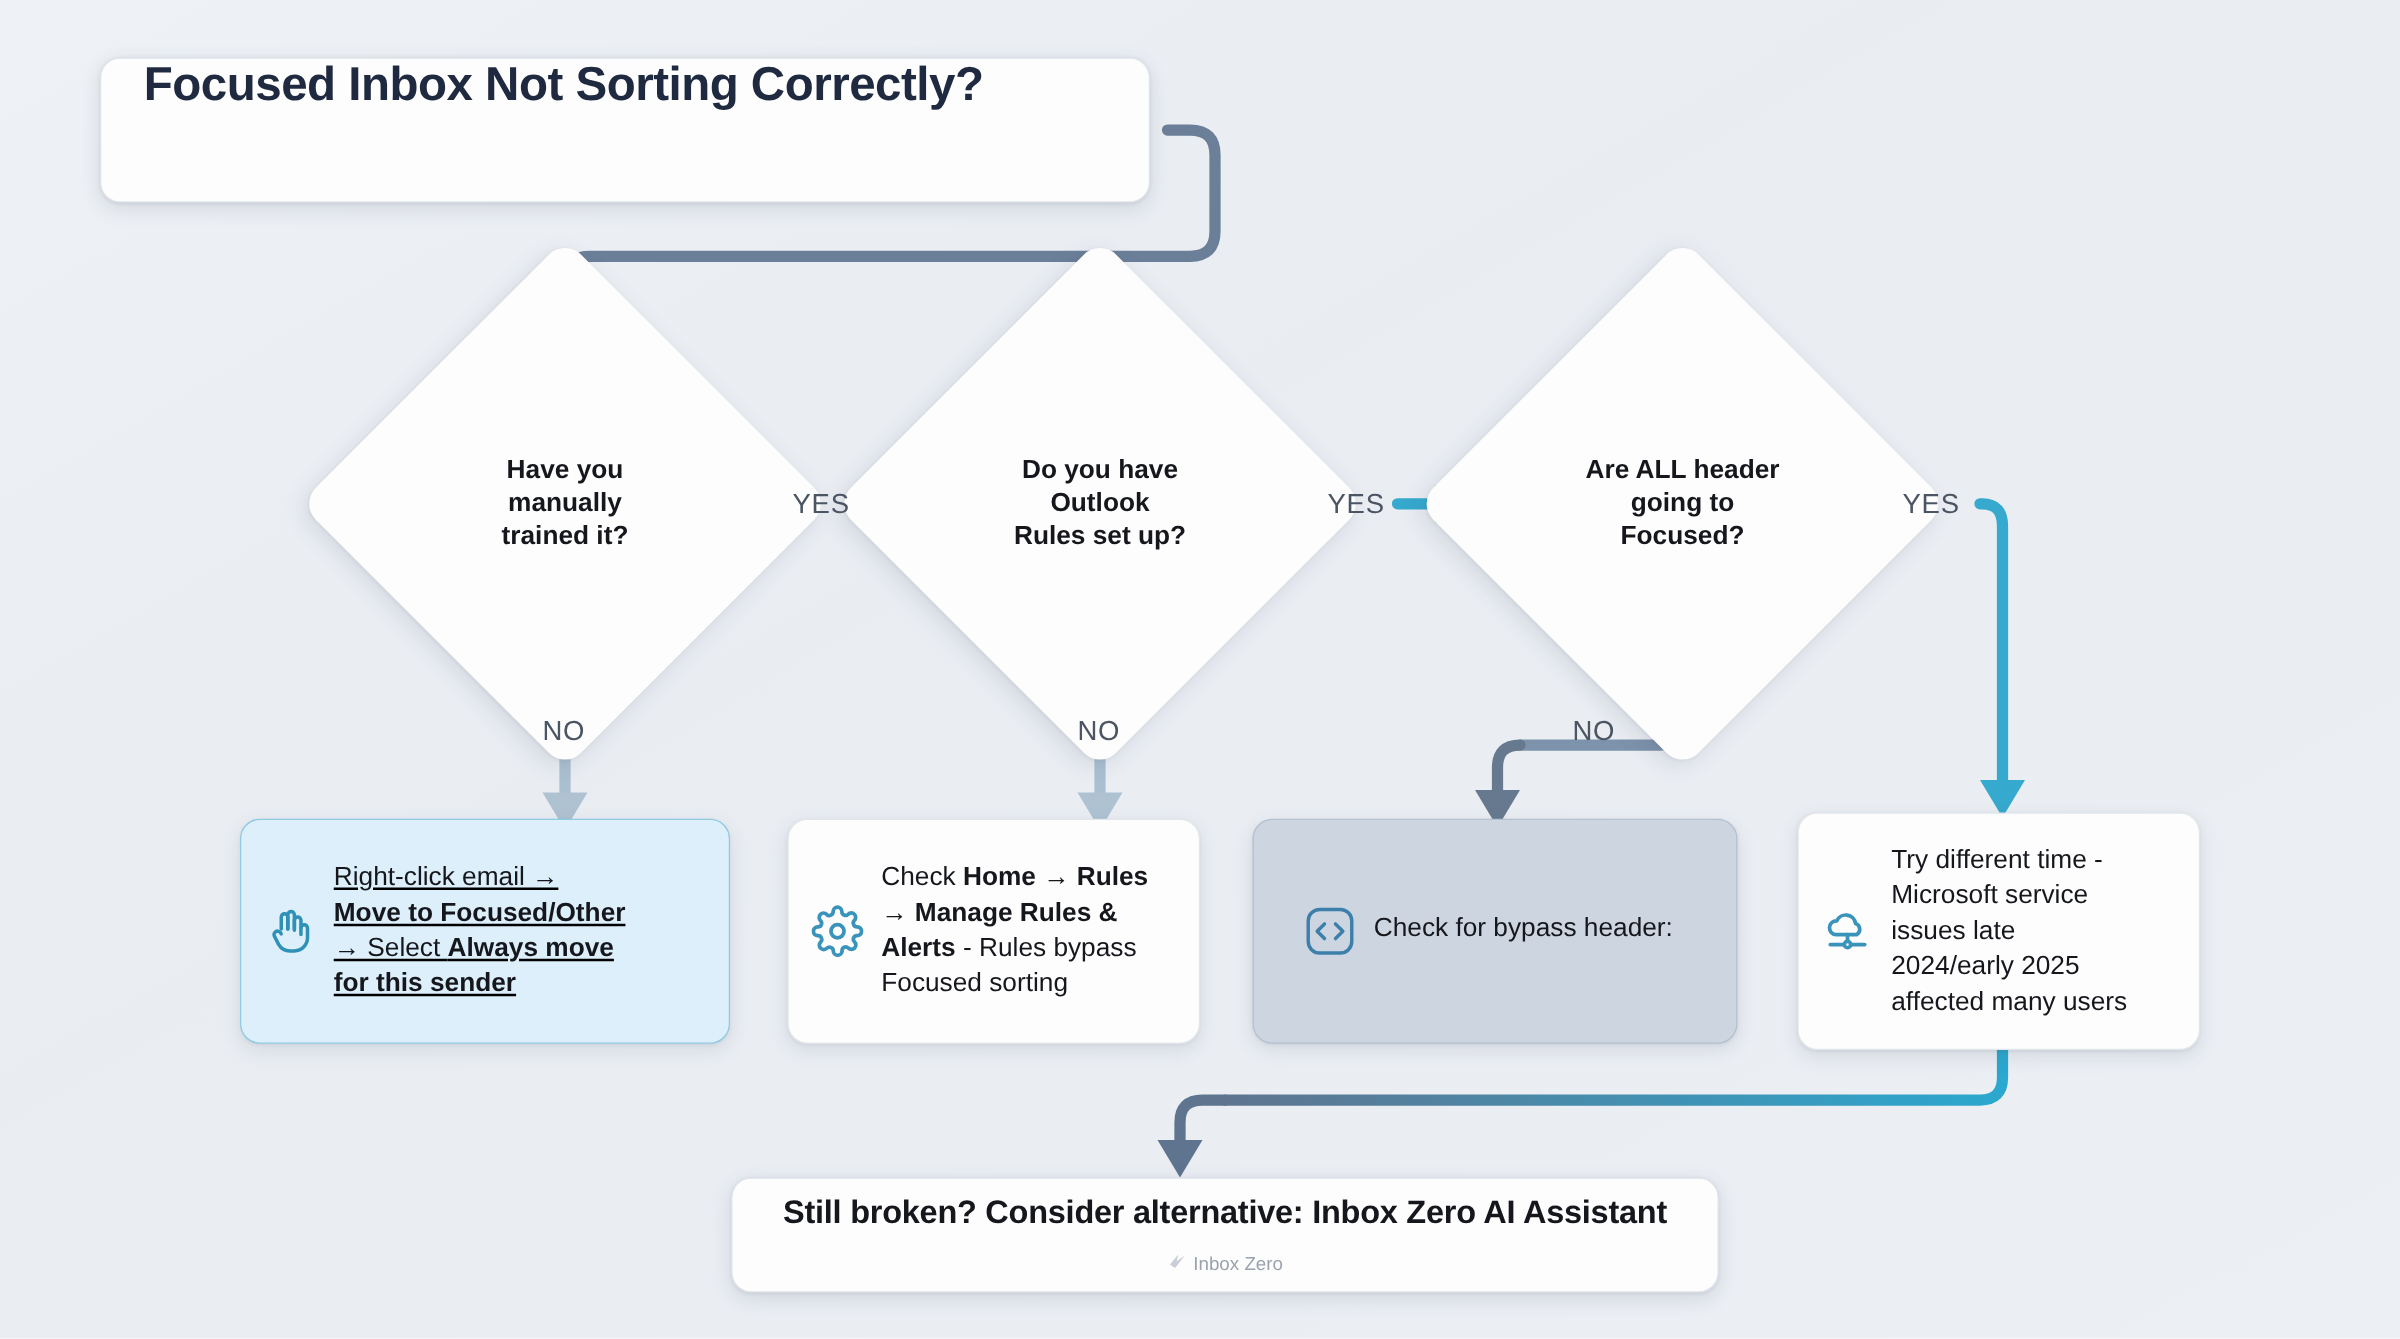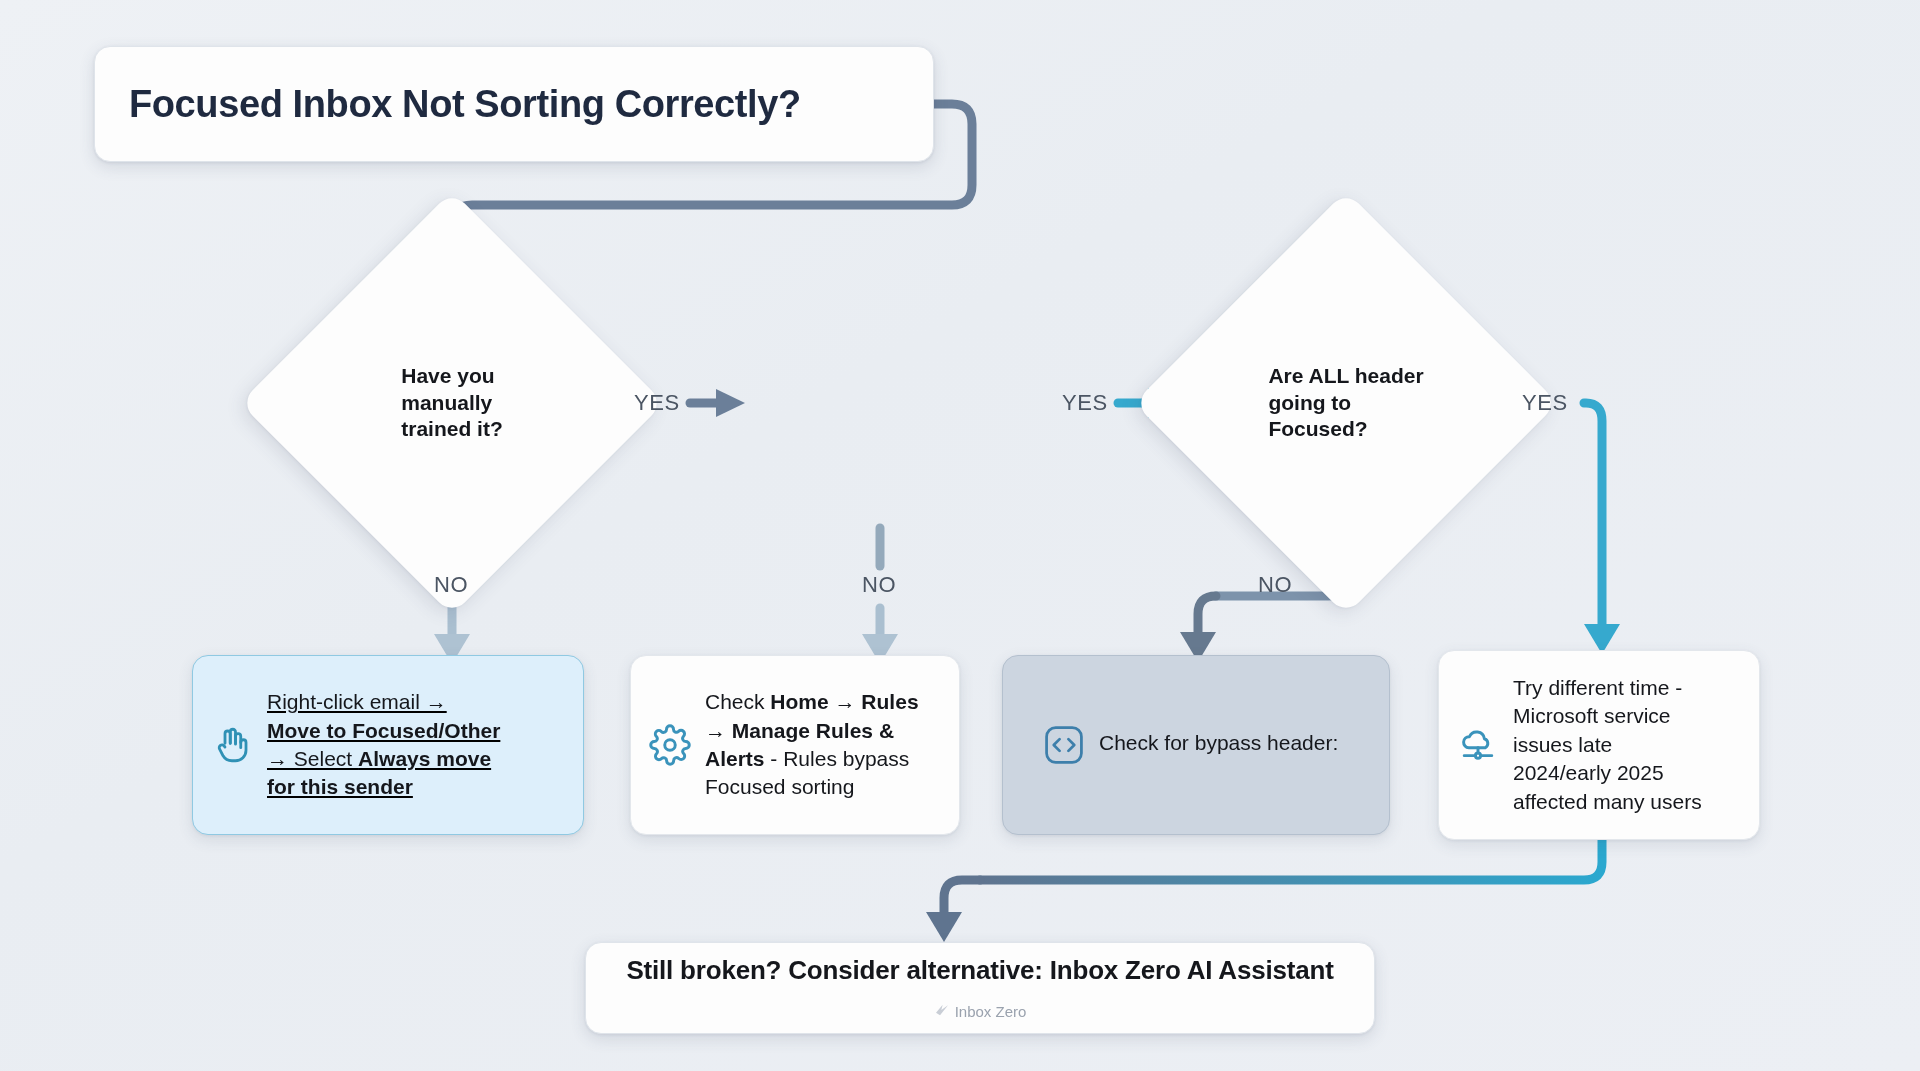--- a/index.html
+++ b/index.html
@@ -23,30 +23,30 @@
     position: absolute;
     inset: 0;
     width: 1920px;
     height: 1071px;
     pointer-events: none;
   }
 
   
   .title-card {
     position: absolute;
-    left: 94px;
+    left: 80px;
     top: 46px;
     width: 840px;
     height: 116px;
     background: #fdfdfd;
     border: 1.5px solid #dfe4ea;
     border-radius: 16px;
     box-shadow: 0 5px 16px rgba(60,72,98,0.14), 0 1px 3px rgba(60,72,98,0.10);
     display: flex;
-    align-items: center;
+    align-items: flex-start;
     padding-left: 34px;
   }
   .title-card .title-text {
     font-size: 38px;
     font-weight: 700;
     color: #1f2a40;
     letter-spacing: -0.4px;
     white-space: nowrap;
   }
 
@@ -64,20 +64,21 @@
     border-radius: 18px;
     box-shadow: 0 6px 18px rgba(60,72,98,0.13), 0 1px 3px rgba(60,72,98,0.08);
   }
   .diamond-label {
     position: absolute;
     inset: 0;
     display: flex;
     flex-direction: column;
     align-items: center;
     justify-content: center;
+    text-align: center;
     font-size: 21px;
     font-weight: 700;
     color: #15171c;
     line-height: 1.28;
     white-space: pre-line;
     padding: 0 26px;
   }
 
   
   .edge-label {
@@ -251,20 +252,26 @@
     <span class="title-text">Focused Inbox Not Sorting Correctly?</span>
   </div>
 
   <div class="diamond-wrap" style="left:302px; top:253px;">
     <div class="diamond-shape"></div>
     <div class="diamond-label">Have you
 manually
 trained it?</div>
   </div>
 
+  <div class="diamond-wrap" style="left:730px; top:253px;">
+    <div class="diamond-shape"></div>
+    <div class="diamond-label">Do you have
+Outlook
+Rules set up?</div>
+  </div>
 
   <div class="diamond-wrap" style="left:1196px; top:253px;">
     <div class="diamond-shape"></div>
     <div class="diamond-label">Are ALL header
 going to
 Focused?</div>
   </div>
 
   <div class="edge-label" style="left:634px; top:390px;">YES</div>
   <div class="edge-label" style="left:1062px; top:390px;">YES</div>

